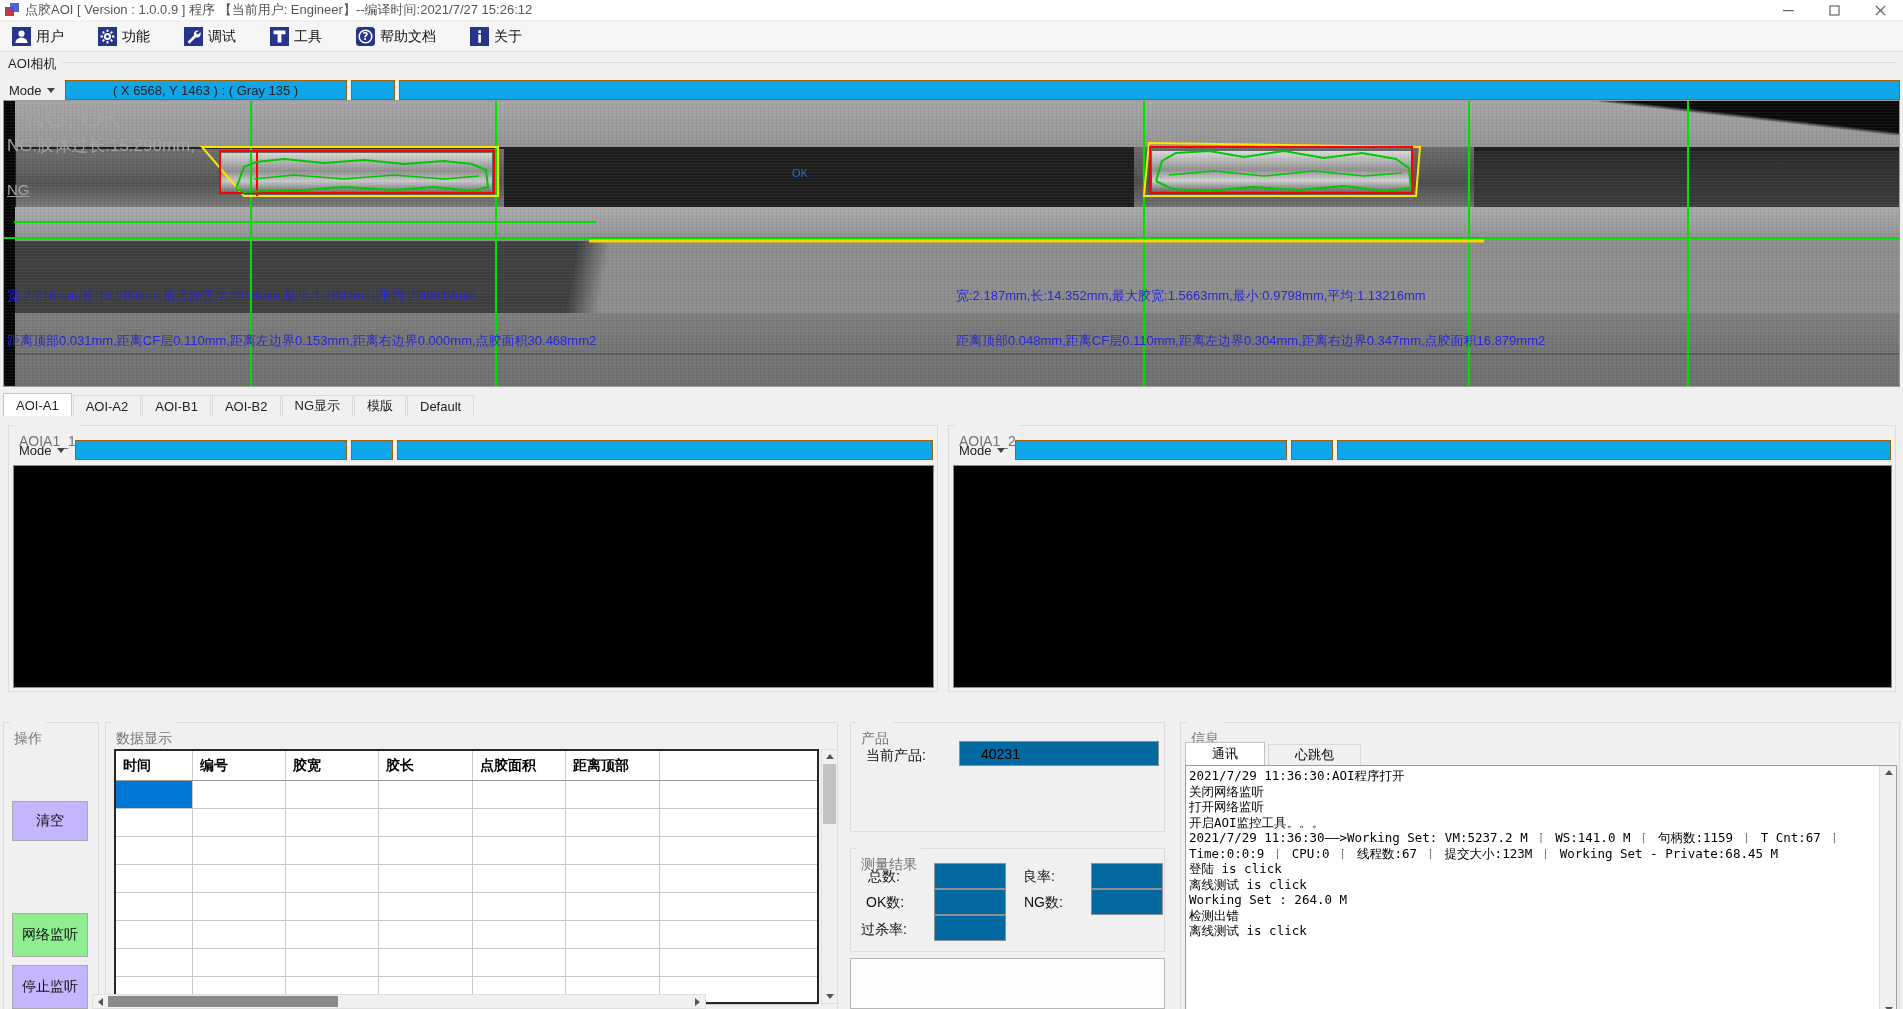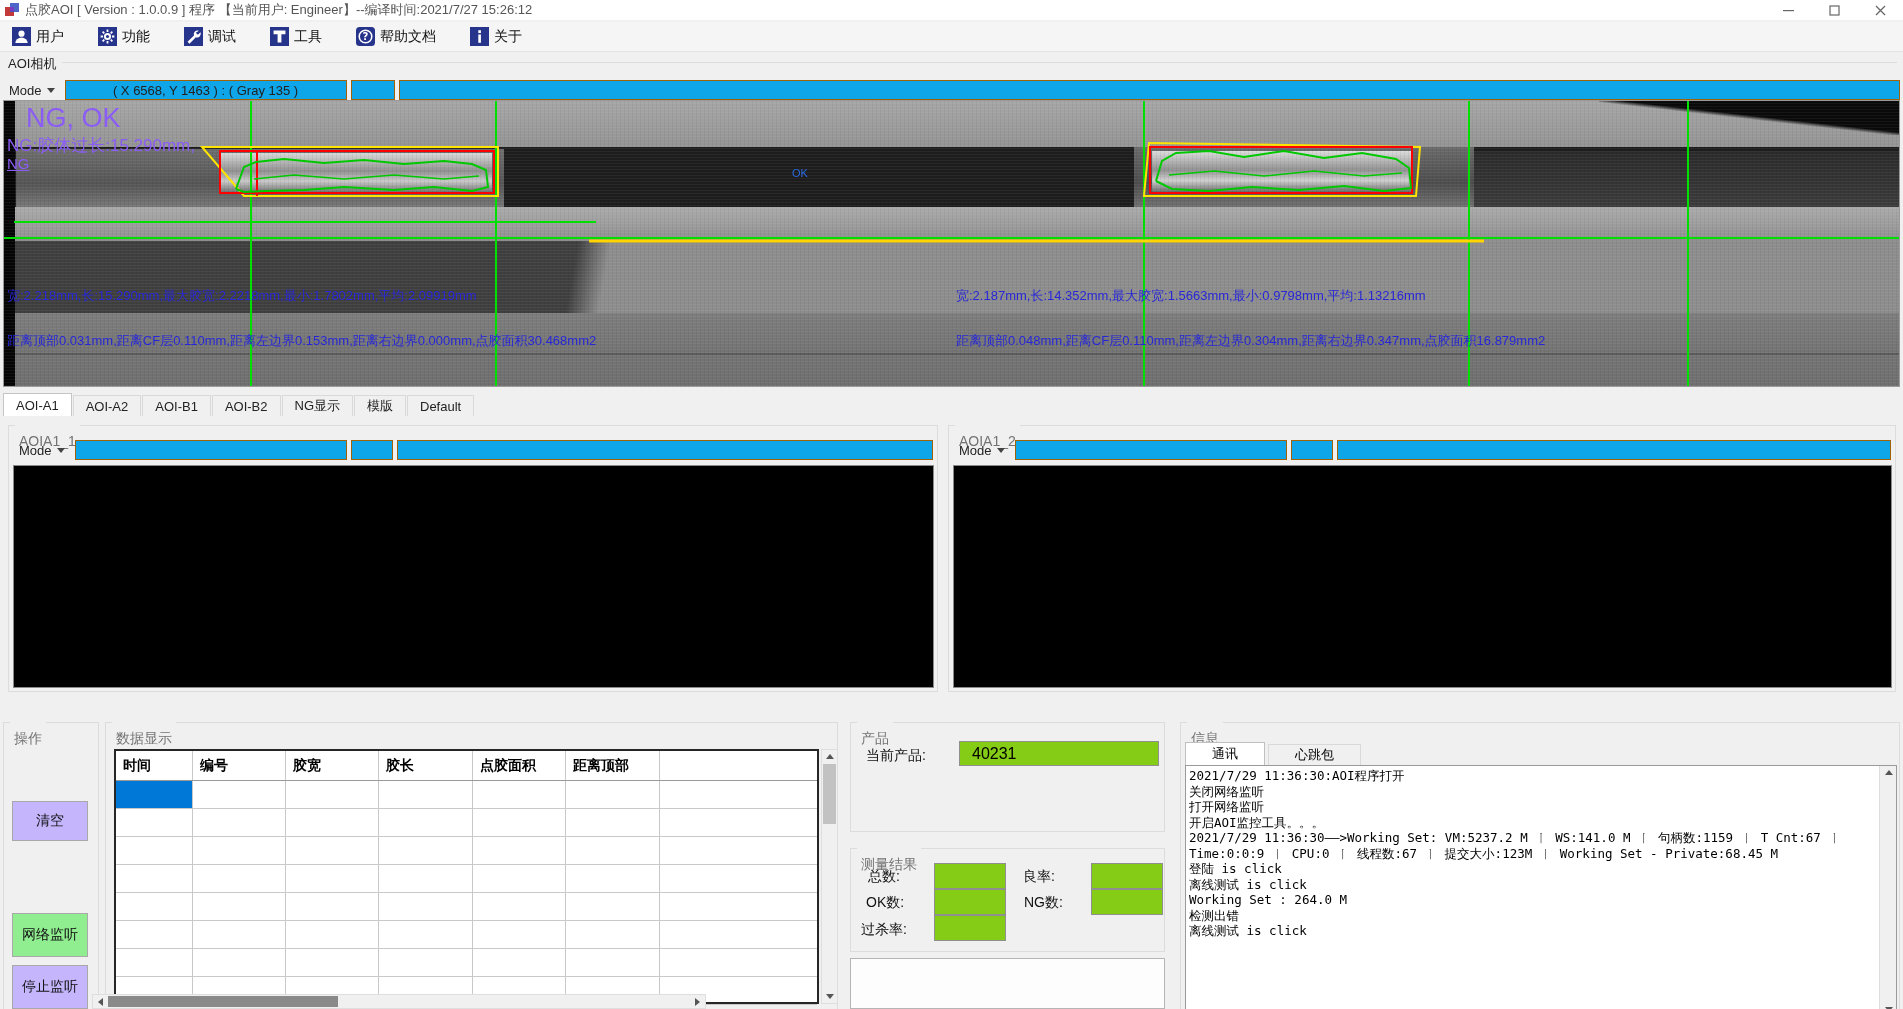--- a/index.html
+++ b/index.html
@@ -35,21 +35,21 @@
   .field.center { justify-content:center; }
 
   
   .camview { position:absolute; left:3px; top:100px; width:1897px; height:287px; background:#151515; overflow:hidden; border:1px solid #9a9a9a; }
   .ph { position:absolute; }
   .noise { position:absolute; inset:0; background:
       repeating-linear-gradient(0deg, rgba(255,255,255,.05) 0 1px, transparent 1px 3px),
       repeating-linear-gradient(90deg, rgba(0,0,0,.05) 0 1px, transparent 1px 4px); pointer-events:none; }
   .cam-svg { position:absolute; left:0; top:0; }
   .ovl { position:absolute; white-space:nowrap; }
-  .ovl.red { color:#8b5cf6; }
+  .ovl.red { color:#a3a3a3; }
   .ovl.blue { color:#2727d8; }
 
   
   .tabsrow { position:absolute; left:3px; top:393px; height:23px; display:flex; align-items:flex-end; }
   .vtab { height:21px; padding:0 12px; font-size:13px; display:flex; align-items:center; border:1px solid #d9d9d9; border-bottom:none; background:#f0f0f0; margin-right:1px; color:#222; }
   .vtab.active { background:#ffffff; height:23px; border-color:#c5c5c5; position:relative; z-index:2; }
 
   
   .blackview { position:absolute; background:#000; border:1px solid #8a8a8a; }
 
@@ -74,21 +74,21 @@
   .sb-arrow { position:absolute; width:15px; height:13px; display:flex; align-items:center; justify-content:center; }
   .tri-up { width:0;height:0;border-left:4px solid transparent;border-right:4px solid transparent;border-bottom:5px solid #555; }
   .tri-down { width:0;height:0;border-left:4px solid transparent;border-right:4px solid transparent;border-top:5px solid #555; }
   .tri-left { width:0;height:0;border-top:4px solid transparent;border-bottom:4px solid transparent;border-right:5px solid #555; }
   .tri-right { width:0;height:0;border-top:4px solid transparent;border-bottom:4px solid transparent;border-left:5px solid #555; }
   .hthumb { position:absolute; top:1px; height:11px; background:#8a8a8a; }
   .vthumb { position:absolute; left:1px; width:13px; background:#c2c2c2; }
 
   
   .plabel { font-size:14px; color:#111; position:absolute; white-space:nowrap; }
-  .pfield { position:absolute; background:#84cc16; border:1px solid #8f8f8f; font-size:16px; display:flex; align-items:center; padding-left:12px; }
+  .pfield { position:absolute; background:#0369a1; border:1px solid #8f8f8f; font-size:14px; display:flex; align-items:center; padding-left:21px; }
 
   
   .itab { height:21px; padding:0 26px; font-size:13px; display:flex; align-items:center; border:1px solid #d9d9d9; border-bottom:none; background:#f0f0f0; margin-right:3px; }
   .itab.active { background:#fff; border-color:#c0c0c0; height:23px; position:relative; z-index:2; }
   .logbox { position:absolute; left:4px; top:42px; width:712px; height:252px; background:#fff; border:1px solid #9a9a9a; overflow:hidden; }
   .logtext { position:absolute; left:3px; top:2px; right:20px; font-family:"DejaVu Sans Mono","Liberation Mono",monospace; font-size:12.5px; line-height:15.5px; color:#000; }
   .logtext div { white-space:nowrap; }
 </style>
 </head>
 <body>
@@ -221,21 +221,21 @@
       <polyline points="250,78 290,74 340,78 390,74 440,78 475,75" fill="none" stroke="#00c800" stroke-width="1.5"></polyline>
 
       <polygon points="1140,95 1145,42 1416,46 1412,95" fill="none" stroke="#ffe400" stroke-width="2"></polygon>
       <rect x="1146" y="46" width="262" height="46" fill="none" stroke="#ff0000" stroke-width="2"></rect>
       <polyline points="1152,80 1158,60 1172,52 1205,50 1240,56 1280,50 1320,57 1358,52 1392,58 1405,67 1407,87 1380,90 1340,85 1295,89 1248,86 1205,90 1168,88 1152,80" fill="none" stroke="#00c800" stroke-width="2"></polyline>
       <polyline points="1165,74 1210,70 1260,75 1310,70 1360,75 1398,72" fill="none" stroke="#00c800" stroke-width="1.5"></polyline>
     </svg>
 
     <div class="ovl red" style="left:22px; top:2px; font-size:27px;">NG, OK</div>
     <div class="ovl red" style="left:3px; top:33px; font-size:17px;">NG:胶体过长:15.290mm,</div>
-    <div class="ovl red" style="left:3px; top:54px; font-size:15px;text-decoration:underline;">NG</div>
+    <div class="ovl red" style="left:3px; top:80px; font-size:15px;text-decoration:underline;">NG</div>
     <div class="ovl" style="left:788px; top:66px; font-size:11px; color:#2a6adf;">OK</div>
     <div class="ovl blue" style="left:3px; top:186px; font-size:13px;">宽:2.218mm,长:15.290mm,最大胶宽:2.2218mm,最小:1.7802mm,平均:2.09919mm</div>
     <div class="ovl blue" style="left:3px; top:231px; font-size:13px;">距离顶部0.031mm,距离CF层0.110mm,距离左边界0.153mm,距离右边界0.000mm,点胶面积30.468mm2</div>
     <div class="ovl blue" style="left:952px; top:186px; font-size:13px;">宽:2.187mm,长:14.352mm,最大胶宽:1.5663mm,最小:0.9798mm,平均:1.13216mm</div>
     <div class="ovl blue" style="left:952px; top:231px; font-size:13px;">距离顶部0.048mm,距离CF层0.110mm,距离左边界0.304mm,距离右边界0.347mm,点胶面积16.879mm2</div>
   </div>
 
   <div class="tabsrow">
     <div class="vtab active">AOI-A1</div>
     <div class="vtab">AOI-A2</div>

